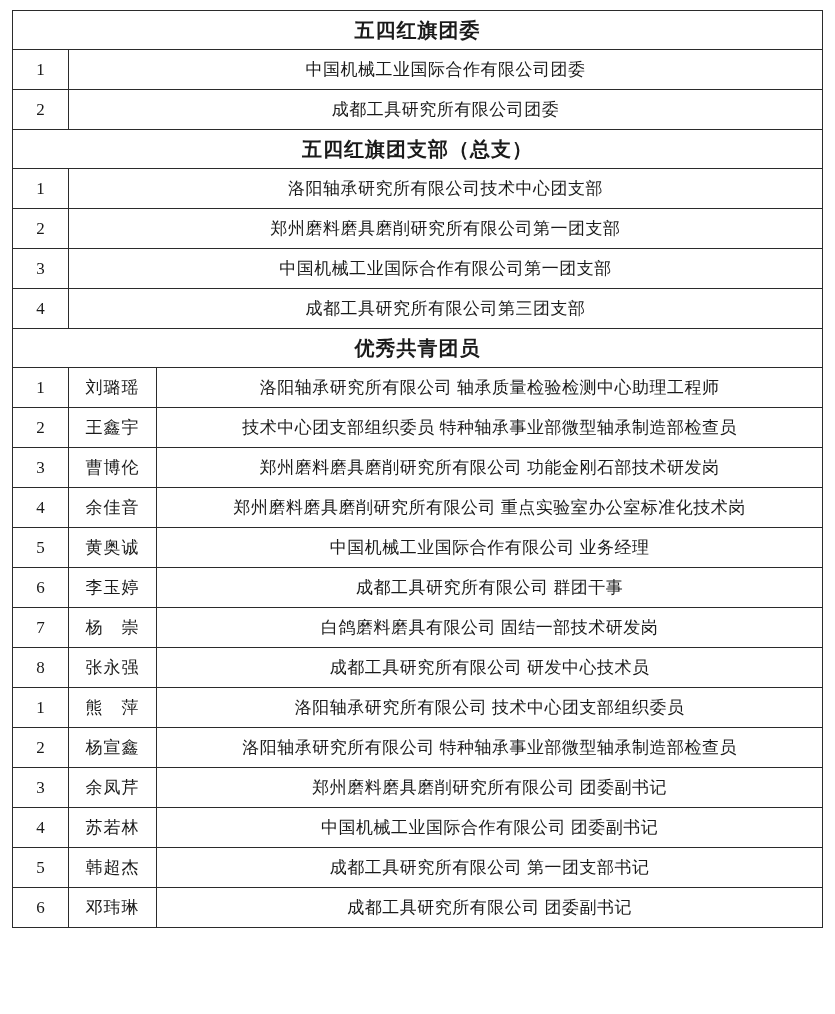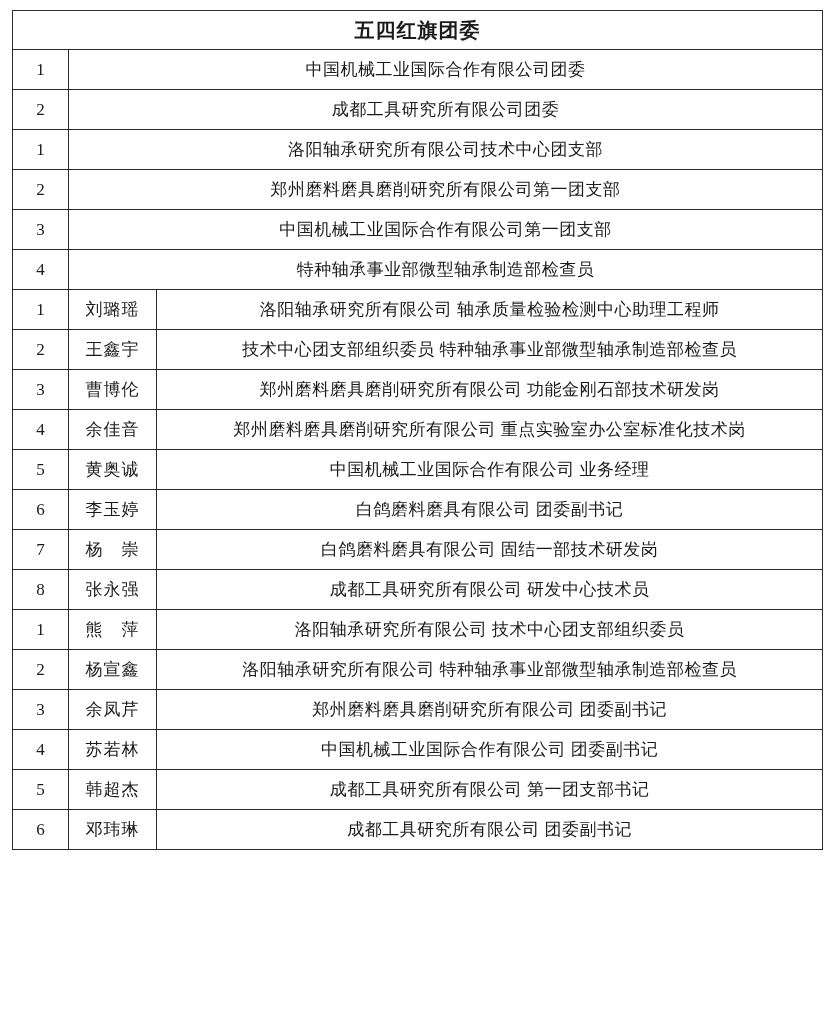--- a/index.html
+++ b/index.html
@@ -84,37 +84,43 @@
       </tr>
       <tr class="entry-row">
         <td class="idx">1</td>
         <td class="desc-wide" colspan="2">中国机械工业国际合作有限公司团委</td>
       </tr>
       <tr class="entry-row">
         <td class="idx">2</td>
         <td class="desc-wide" colspan="2">成都工具研究所有限公司团委</td>
       </tr>
 
+      <tr class="section-row">
+        <td colspan="3">五四红旗团支部（总支）</td>
+      </tr>
       <tr class="entry-row">
         <td class="idx">1</td>
         <td class="desc-wide" colspan="2">洛阳轴承研究所有限公司技术中心团支部</td>
       </tr>
       <tr class="entry-row">
         <td class="idx">2</td>
         <td class="desc-wide" colspan="2">郑州磨料磨具磨削研究所有限公司第一团支部</td>
       </tr>
       <tr class="entry-row">
         <td class="idx">3</td>
         <td class="desc-wide" colspan="2">中国机械工业国际合作有限公司第一团支部</td>
       </tr>
       <tr class="entry-row">
         <td class="idx">4</td>
-        <td class="desc-wide" colspan="2">特种轴承事业部微型轴承制造部检查员</td>
+        <td class="desc-wide" colspan="2">成都工具研究所有限公司第三团支部</td>
       </tr>
 
+      <tr class="section-row">
+        <td colspan="3">优秀共青团员</td>
+      </tr>
       <tr class="entry-row">
         <td class="idx">1</td>
         <td class="name">刘璐瑶</td>
         <td class="desc">洛阳轴承研究所有限公司 轴承质量检验检测中心助理工程师</td>
       </tr>
       <tr class="entry-row">
         <td class="idx">2</td>
         <td class="name">王鑫宇</td>
         <td class="desc">技术中心团支部组织委员 特种轴承事业部微型轴承制造部检查员</td>
       </tr>
@@ -129,21 +135,21 @@
         <td class="desc">郑州磨料磨具磨削研究所有限公司 重点实验室办公室标准化技术岗</td>
       </tr>
       <tr class="entry-row">
         <td class="idx">5</td>
         <td class="name">黄奥诚</td>
         <td class="desc">中国机械工业国际合作有限公司 业务经理</td>
       </tr>
       <tr class="entry-row">
         <td class="idx">6</td>
         <td class="name">李玉婷</td>
-        <td class="desc">白鸽磨料磨具有限公司 团委副书记</td>
+        <td class="desc">成都工具研究所有限公司 群团干事</td>
       </tr>
       <tr class="entry-row">
         <td class="idx">7</td>
         <td class="name">杨　崇</td>
         <td class="desc">白鸽磨料磨具有限公司 固结一部技术研发岗</td>
       </tr>
       <tr class="entry-row">
         <td class="idx">8</td>
         <td class="name">张永强</td>
         <td class="desc">成都工具研究所有限公司 研发中心技术员</td>

